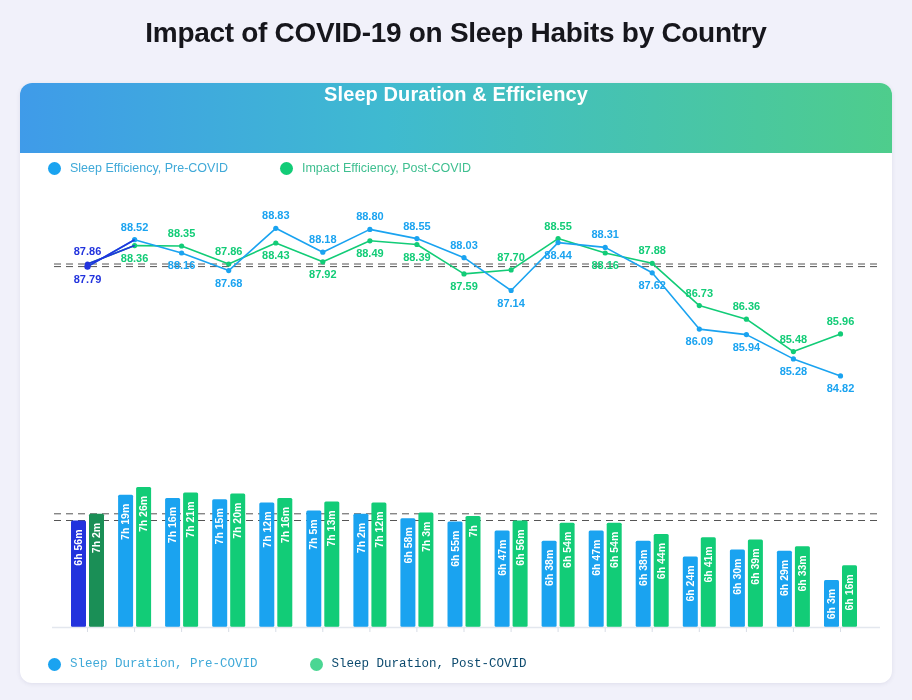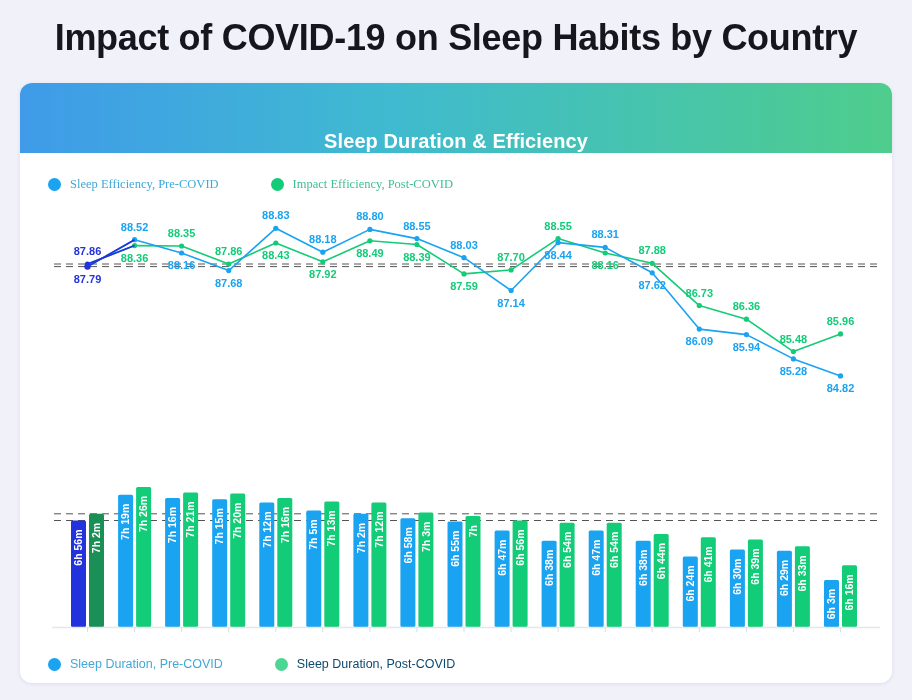--- a/index.html
+++ b/index.html
@@ -4,47 +4,47 @@
 <style>
   * { box-sizing: border-box; margin: 0; padding: 0; }
   html, body {
     width: 912px; height: 700px;
     background: #f1f1fa;
     font-family: "Liberation Sans", sans-serif;
     overflow: hidden;
   }
   #page-title {
     text-align: center;
-    font-size: 36px;
+    font-size: 28px;
     font-weight: bold;
     color: #16161c;
     letter-spacing: -0.3px;
     padding-top: 17px;
   }
   #card {
     position: absolute;
     left: 20px; top: 83px;
     width: 872px; height: 600px;
     background: #ffffff;
     border-radius: 12px;
     box-shadow: 0 1px 4px rgba(60,60,110,.10);
     overflow: hidden;
   }
   #card-header {
     height: 70px;
-    display: flex; align-items: flex-end; justify-content: center;
+    display: flex; align-items: flex-start; justify-content: center;
     background: linear-gradient(90deg, #3f9be9 0%, #3fbad0 42%, #4ecd8c 100%);
   }
   #card-header-title {
     color: #ffffff; font-size: 20px; font-weight: bold;
     letter-spacing: .1px;
   }
   .legend-row { display: flex; gap: 52px; padding-left: 28px; }
-  #legend-top { padding-top: 24px; font-family: Liberation Serif, serif; }
-  #legend-bottom { position: absolute; left: 0; bottom: 12px; }
+  #legend-top { padding-top: 8px; }
+  #legend-bottom { position: absolute; left: 0; bottom: 12px; font-family: Liberation Mono, monospace; }
   .legend-item { display: flex; align-items: center; gap: 9px; }
   .legend-dot { width: 13px; height: 13px; border-radius: 50%; display: block; }
   .legend-label { font-size: 12.5px; }
 
   #plot {
     position: absolute; left: 0; top: 96px;
     width: 872px; height: 470px;
   }
   #plot svg { display: block; }
   .bar-text {

